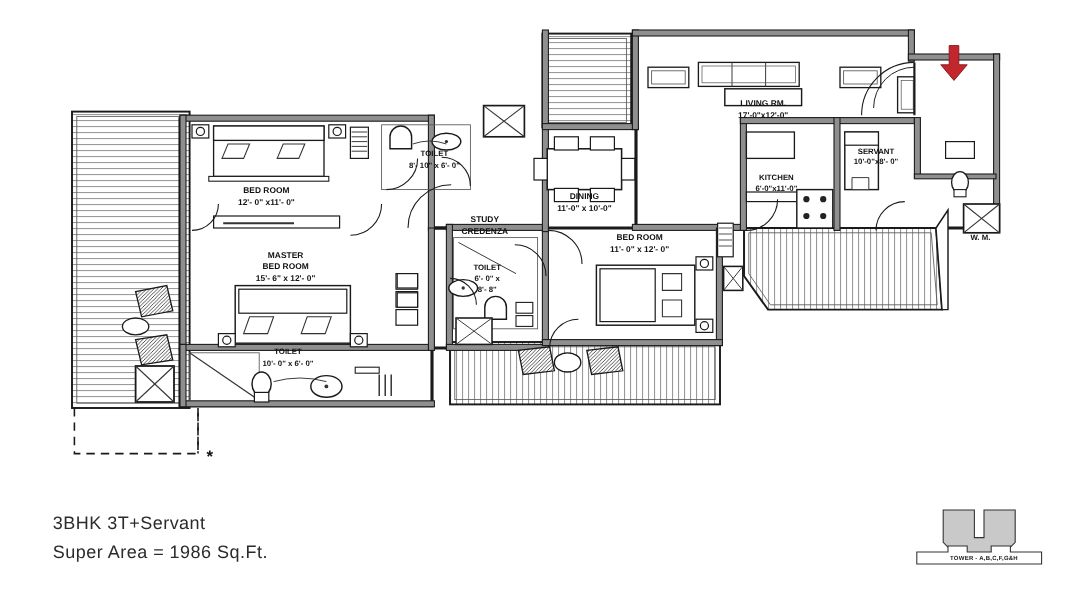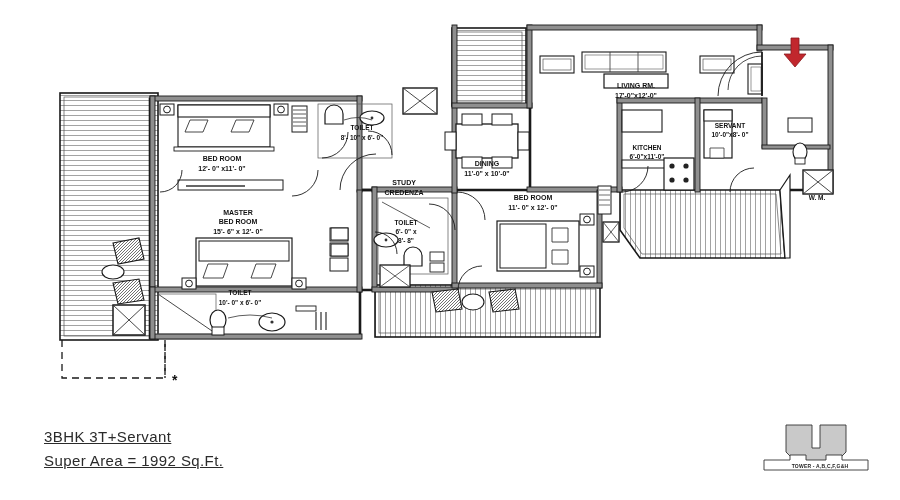--- a/index.html
+++ b/index.html
@@ -1,21 +1,21 @@
 <!DOCTYPE html>
 <html><head>
 <meta charset="utf-8">
 <style>
   html,body{margin:0;padding:0;background:#ffffff;}
   body{width:900px;height:500px;overflow:hidden;
        font-family:"Liberation Sans", sans-serif;color:#1a1a1a;}
   #root{position:relative;width:900px;height:500px;background:#fff;}
   svg{display:block;}
   .cap{position:absolute;font-family:"Liberation Sans",sans-serif;
-       color:#2b2b2b;letter-spacing:.4px;white-space:nowrap;text-decoration:underline;}
+       color:#2b2b2b;letter-spacing:.4px;white-space:nowrap;}
   #cap1{left:44px;top:428px;font-size:15px;}
   #cap2{left:44px;top:452px;font-size:15px;}
   #keytext{position:absolute;left:760px;top:463px;width:120px;text-align:center;
            font-size:5px;font-weight:bold;letter-spacing:.2px;color:#222;}
 </style>
 </head>
 <body>
 
 <div id="root">
 
@@ -327,15 +327,15 @@
       </g>
 
     <g>
       <path d="M786 425 L812 425 L812 448 L820 448 L820 425 L846 425 L846 452 L836 462 L796 462 L786 452 Z" fill="#c9c9c9" stroke="#333" stroke-width="0.9"></path>
       <path d="M764 460 L790 460 L790 455 L806 455 L806 460 L826 460 L826 455 L842 455 L842 460 L868 460
                L868 470 L764 470 Z" fill="#ffffff" stroke="#333" stroke-width="0.9"></path>
     </g>
   </svg>
 
   <div class="cap" id="cap1">3BHK 3T+Servant</div>
-  <div class="cap" id="cap2">Super Area = 1992 Sq.Ft.</div>
+  <div class="cap" id="cap2">Super Area = 1986 Sq.Ft.</div>
   <div id="keytext">TOWER - A,B,C,F,G&amp;H</div>
 </div>
 
 </body></html>

